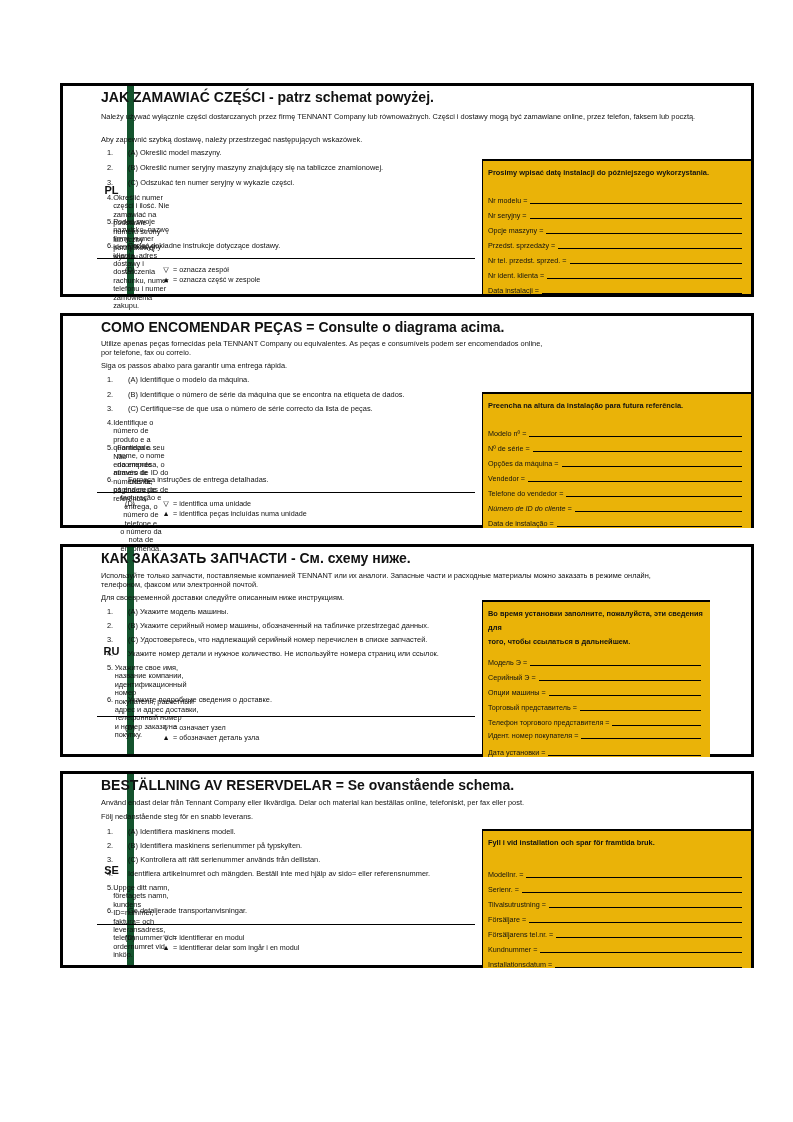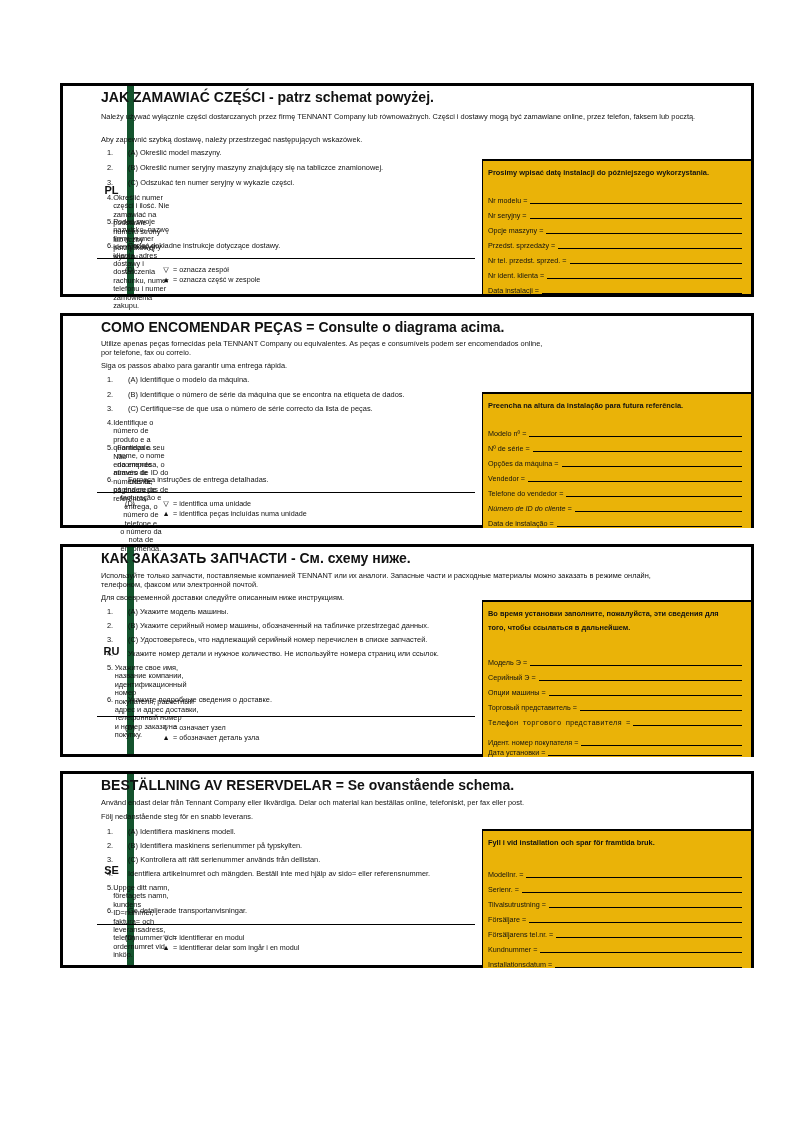--- a/index.html
+++ b/index.html
@@ -228,44 +228,44 @@
       <div class="row" style="top:0;">
           <span class="sym">▽</span>
           <span>= означает узел</span>
         </div>
       <div class="row" style="top:10px;">
           <span class="sym">▲</span>
           <span>= обозначает деталь узла</span>
         </div>
     </div>
   </div>
-  <div class="form" style="left:419px;top:53px;width:269px;height:157px;">
+  <div class="form" style="left:419px;top:53px;width:228px;height:157px;">
     <div class="fhead" style="white-space:pre-line;">Во время установки заполните, пожалуйста, эти сведения для
 того, чтобы ссылаться в дальнейшем.</div>
     <div class="field" style="top:55px;">
         <span class="lbl">Модель Э =</span>
         <span class="line"></span>
       </div>
     <div class="field" style="top:70px;">
         <span class="lbl">Серийный Э =</span>
         <span class="line"></span>
       </div>
     <div class="field" style="top:85px;">
         <span class="lbl">Опции машины =</span>
         <span class="line"></span>
       </div>
     <div class="field" style="top:100px;">
         <span class="lbl">Торговый представитель =</span>
         <span class="line"></span>
       </div>
-    <div class="field" style="top:115px;font-family:Liberation Mono, monospace;">
+    <div class="field" style="top:115px;">
         <span class="lbl">Телефон торгового представителя =</span>
         <span class="line"></span>
       </div>
-    <div class="field" style="top:135px;">
+    <div class="field" style="top:128px;">
         <span class="lbl">Идент. номер покупателя =</span>
         <span class="line"></span>
       </div>
     <div class="field" style="top:145px;">
         <span class="lbl">Дата установки =</span>
         <span class="line"></span>
       </div>
   </div>
 </div>
 

